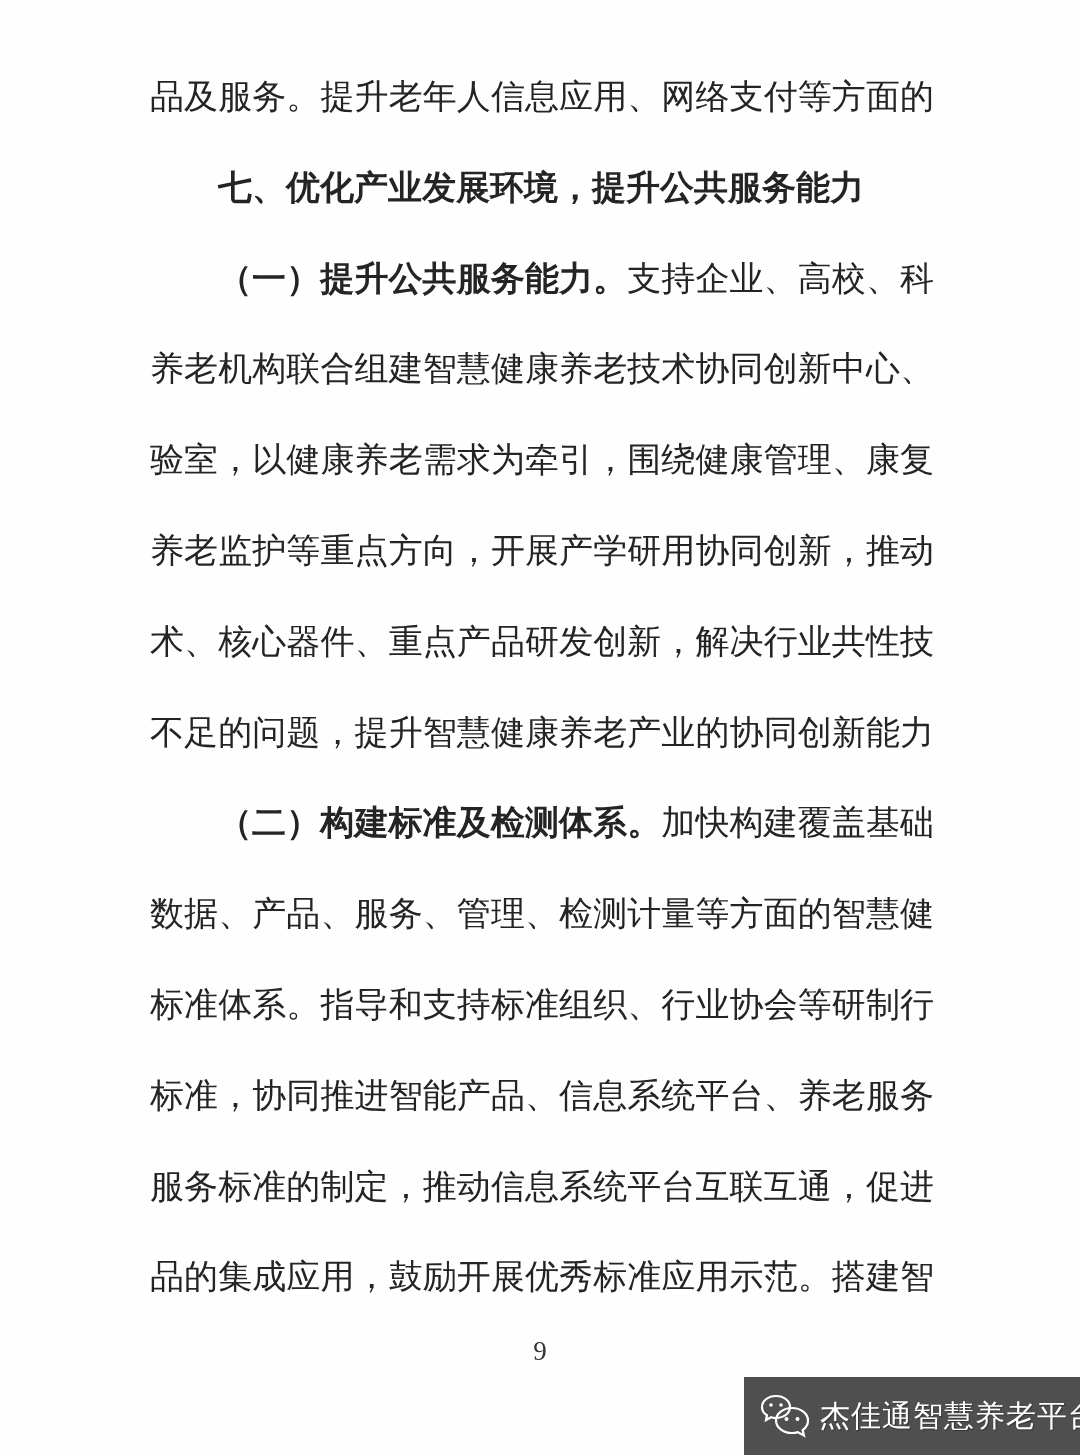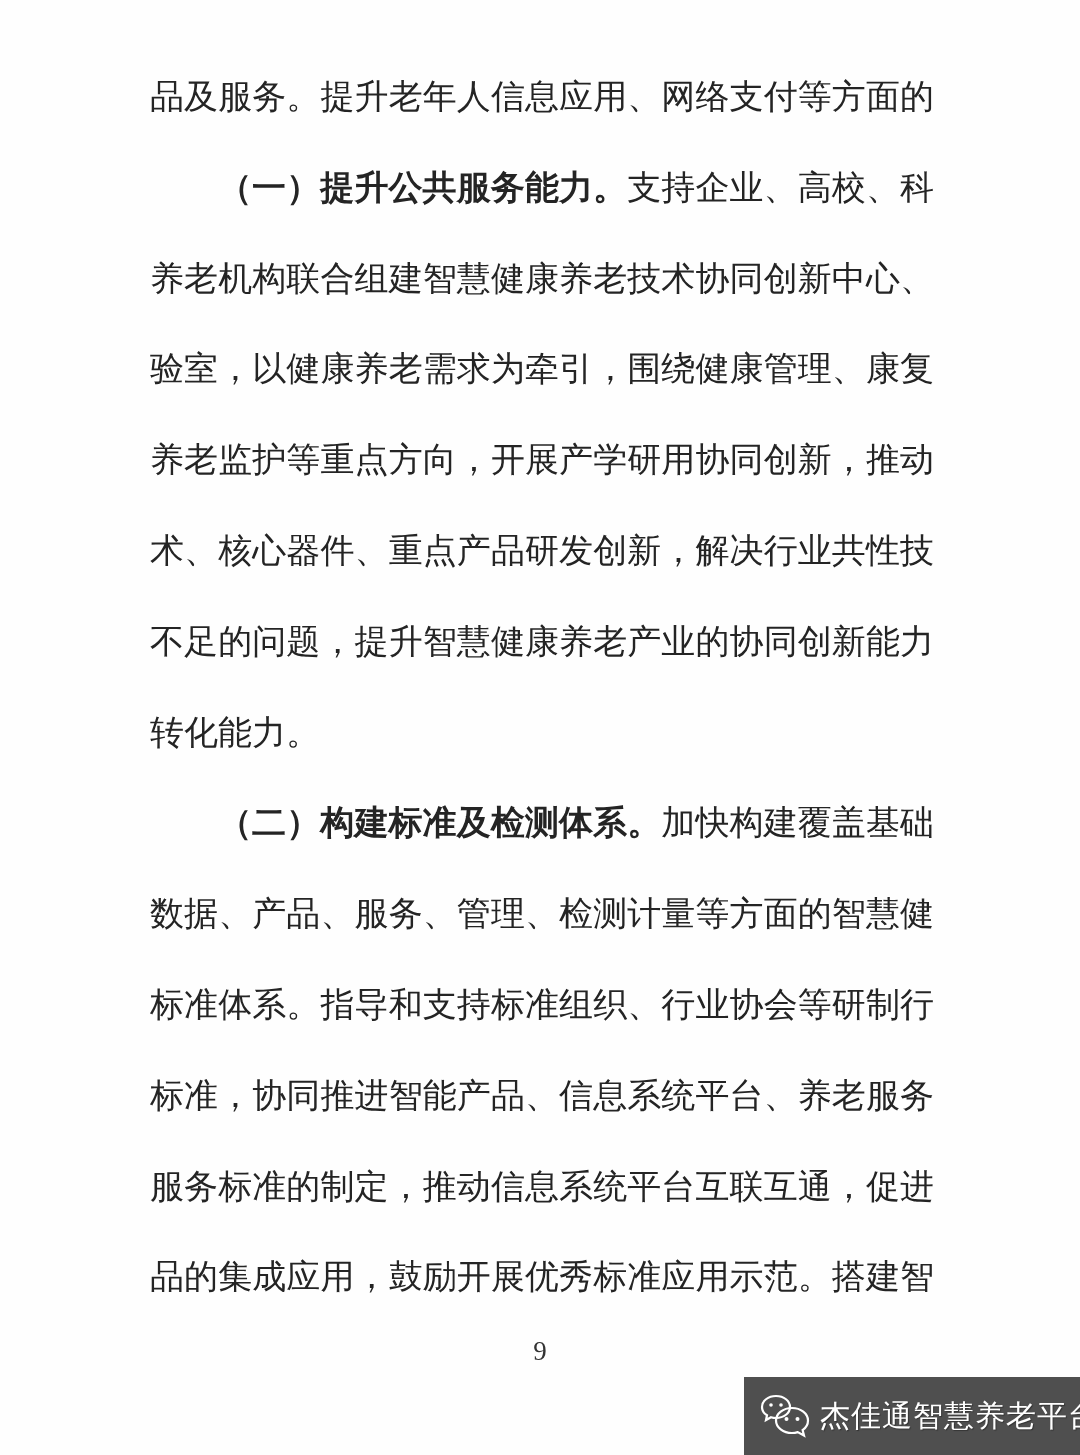--- a/index.html
+++ b/index.html
@@ -69,27 +69,27 @@
     text-shadow: 1px 1px 1px rgba(0,0,0,0.35);
   }
 </style>
 </head>
 <body>
 
 <div class="page">
 
   <div class="doc-body">
       <p class="line just"><span class="lead"></span><span class="rest">品及服务。提升老年人信息应用、网络支付等方面的安全风</span></p>
+      <p class="line indent heading"><span class="lead">七、优化产业发展环境，提升公共服务能力</span><span class="rest"></span></p>
       <p class="line indent just"><span class="lead">（一）提升公共服务能力。</span><span class="rest">支持企业、高校、科研院所、</span></p>
       <p class="line just"><span class="lead"></span><span class="rest">养老机构联合组建智慧健康养老技术协同创新中心、联合实</span></p>
       <p class="line just"><span class="lead"></span><span class="rest">验室，以健康养老需求为牵引，围绕健康管理、康复辅助、</span></p>
       <p class="line just"><span class="lead"></span><span class="rest">养老监护等重点方向，开展产学研用协同创新，推动关键技</span></p>
       <p class="line just"><span class="lead"></span><span class="rest">术、核心器件、重点产品研发创新，解决行业共性技术供给</span></p>
       <p class="line just"><span class="lead"></span><span class="rest">不足的问题，提升智慧健康养老产业的协同创新能力和成果</span></p>
-      <p class="line"><span class="lead"></span><span class="rest">转化能力。</span></p>
       <p class="line indent just"><span class="lead">（二）构建标准及检测体系。</span><span class="rest">加快构建覆盖基础通用、</span></p>
       <p class="line just"><span class="lead"></span><span class="rest">数据、产品、服务、管理、检测计量等方面的智慧健康养老</span></p>
       <p class="line just"><span class="lead"></span><span class="rest">标准体系。指导和支持标准组织、行业协会等研制行业急需</span></p>
       <p class="line just"><span class="lead"></span><span class="rest">标准，协同推进智能产品、信息系统平台、养老服务和健康</span></p>
       <p class="line just"><span class="lead"></span><span class="rest">服务标准的制定，推动信息系统平台互联互通，促进终端产</span></p>
       <p class="line just"><span class="lead"></span><span class="rest">品的集成应用，鼓励开展优秀标准应用示范。搭建智慧健康</span></p>
     </div>
 
   <div class="page-number">9</div>
 

